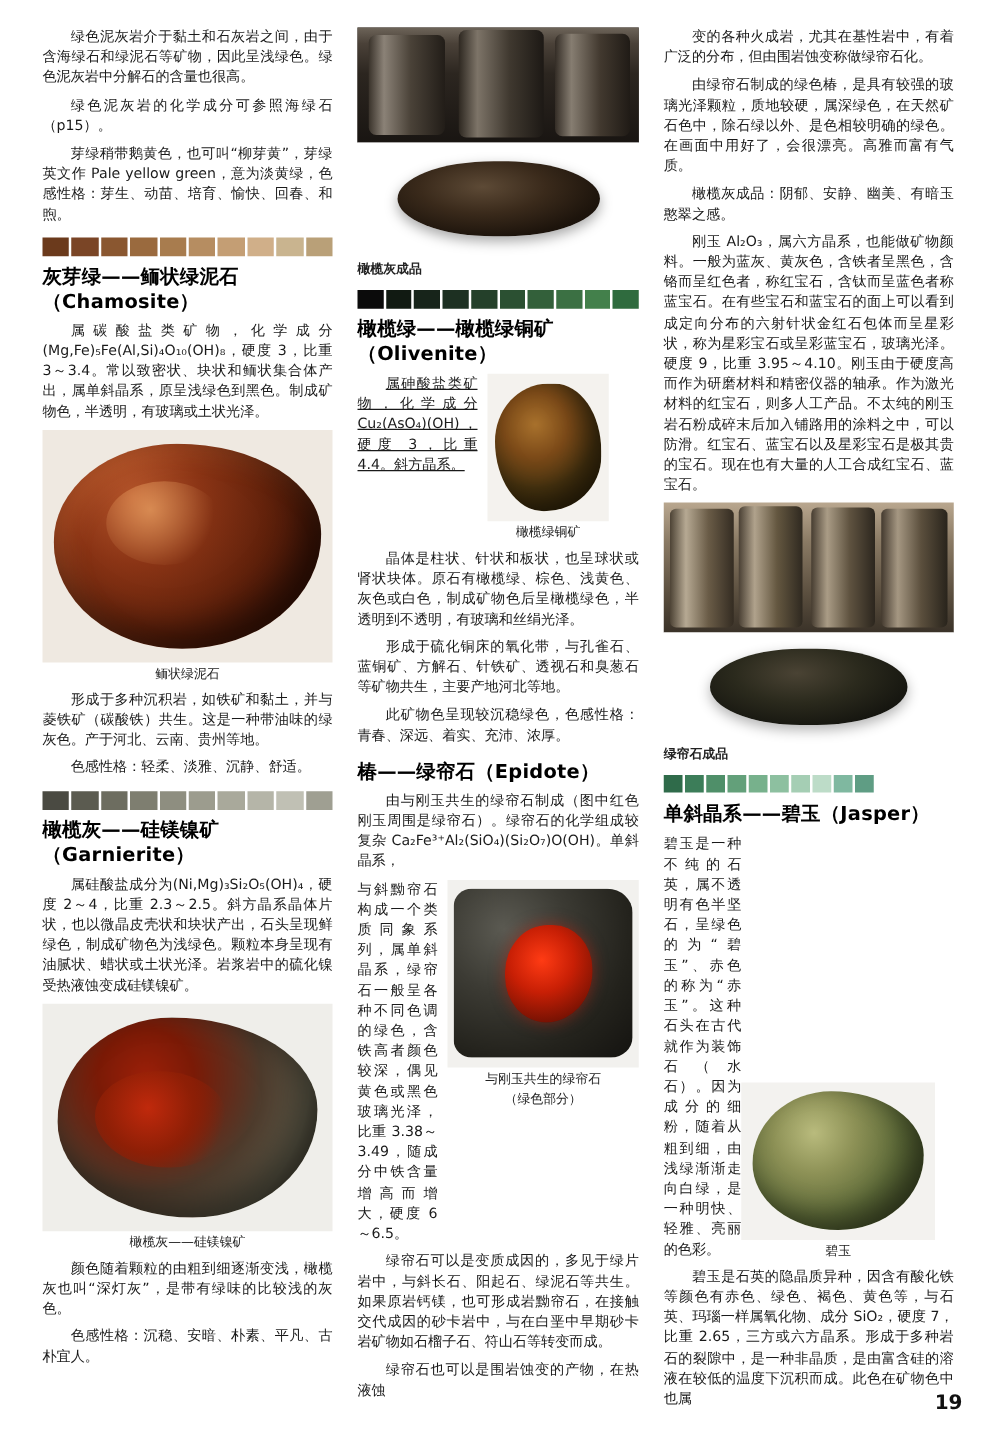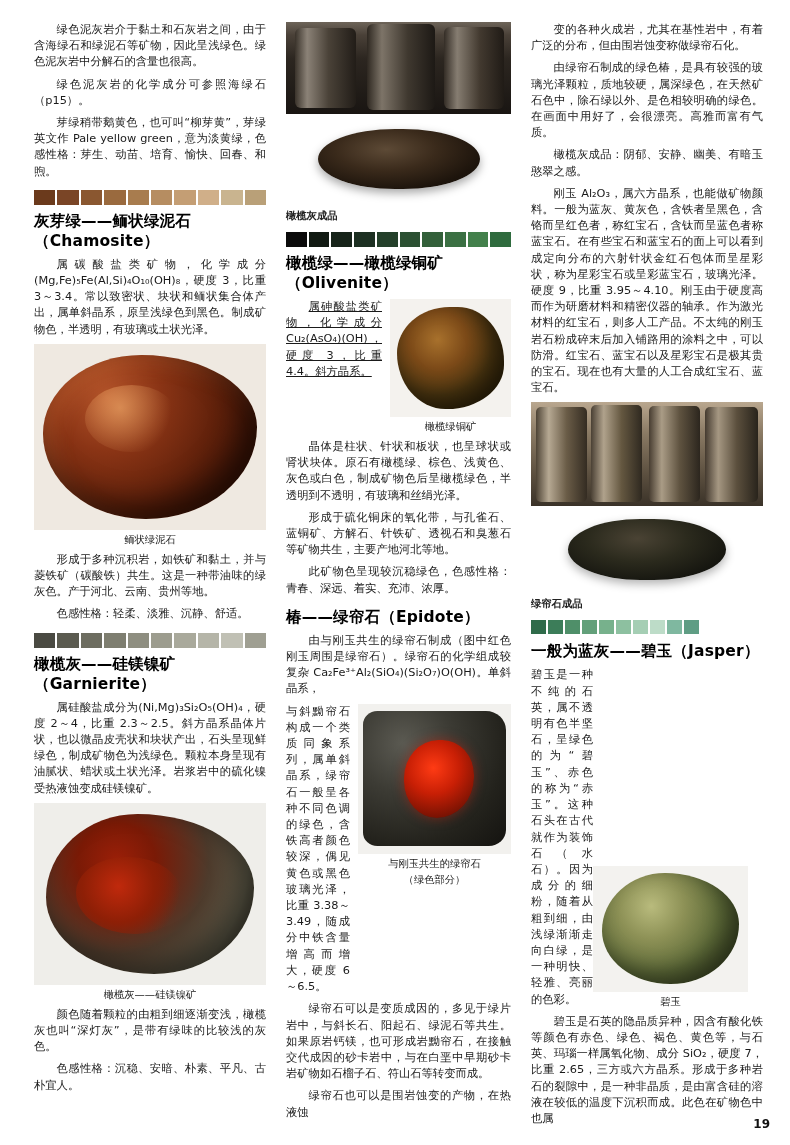--- a/index.html
+++ b/index.html
@@ -227,21 +227,21 @@
   .ph-pile-b::after{
     content:"";position:absolute;left:16%;top:14%;width:68%;height:70%;
     border-radius:50%/54%;
     background:radial-gradient(ellipse at 44% 32%,#4a4334 0%,#2b2a1d 40%,#161610 75%,#0e0e09 100%);
     box-shadow:0 4px 10px rgba(0,0,0,.3);
   }
 
   .pagenum{
     position:absolute;
     right:20px;bottom:14px;
-    font-size:12px;font-weight:bold;color:#111;
+    font-size:16px;font-weight:bold;color:#111;
   }
 </style>
 </head>
 <body>
 
 <div class="page">
   <div class="cols">
 
     <div class="col left">
       <p>绿色泥灰岩介于黏土和石灰岩之间，由于含海绿石和绿泥石等矿物，因此呈浅绿色。绿色泥灰岩中分解石的含量也很高。</p>
@@ -318,21 +318,21 @@
         <span style="background:#43804b"></span>
         <span style="background:#2f6b3e"></span>
       </div>
 
       <h2 class="secttl">橄榄绿——橄榄绿铜矿（Olivenite）</h2>
 
       <div style="display:flex;gap:8px;align-items:flex-start;">
         <div style="width:96px;">
           <p class="noind" style="text-indent:2em;text-decoration:underline;">属砷酸盐类矿物，化学成分 Cu₂(AsO₄)(OH)，硬度 3，比重 4.4。斜方晶系。</p>
         </div>
-        <div style="width:121px;">
+        <div style="width:97px;">
           <div class="figure">
             <div class="photo ph-olivenite"></div>
             <div class="cap">橄榄绿铜矿</div>
           </div>
         </div>
       </div>
 
       <p>晶体是柱状、针状和板状，也呈球状或肾状块体。原石有橄榄绿、棕色、浅黄色、灰色或白色，制成矿物色后呈橄榄绿色，半透明到不透明，有玻璃和丝绢光泽。</p>
       <p>形成于硫化铜床的氧化带，与孔雀石、蓝铜矿、方解石、针铁矿、透视石和臭葱石等矿物共生，主要产地河北等地。</p>
       <p>此矿物色呈现较沉稳绿色，色感性格：青春、深远、着实、充沛、浓厚。</p>
@@ -379,21 +379,21 @@
         <span style="background:#4f8f69"></span>
         <span style="background:#63a07a"></span>
         <span style="background:#77b18c"></span>
         <span style="background:#8dc0a0"></span>
         <span style="background:#a5ceb4"></span>
         <span style="background:#bddcc8"></span>
         <span style="background:#7fb8a0"></span>
         <span style="background:#5f9d84"></span>
       </div>
 
-      <h2 class="secttl">一般为蓝灰——碧玉（Jasper）</h2>
+      <h2 class="secttl">单斜晶系——碧玉（Jasper）</h2>
 
       <div style="display:flex;gap:0;align-items:flex-end;">
         <div style="width:62px;">
           <p class="noind" style="text-indent:0;">碧玉是一种不纯的石英，属不透明有色半坚石，呈绿色的为“碧玉”、赤色的称为“赤玉”。这种石头在古代就作为装饰石（水石）。因为成分的细粉，随着从粗到细，由浅绿渐渐走向白绿，是一种明快、轻雅、亮丽的色彩。</p>
         </div>
         <div style="width:155px;">
           <div class="figure">
             <div class="photo ph-jasper"></div>
             <div class="cap">碧玉</div>
           </div>

